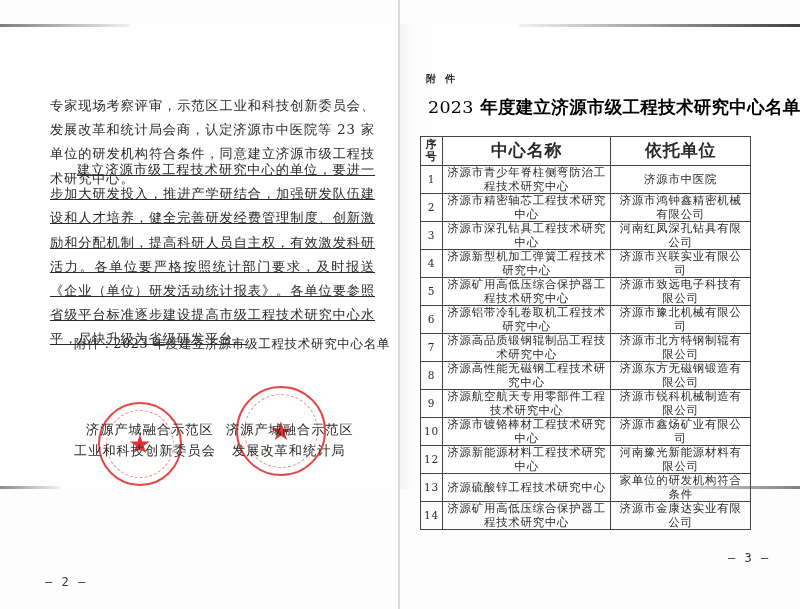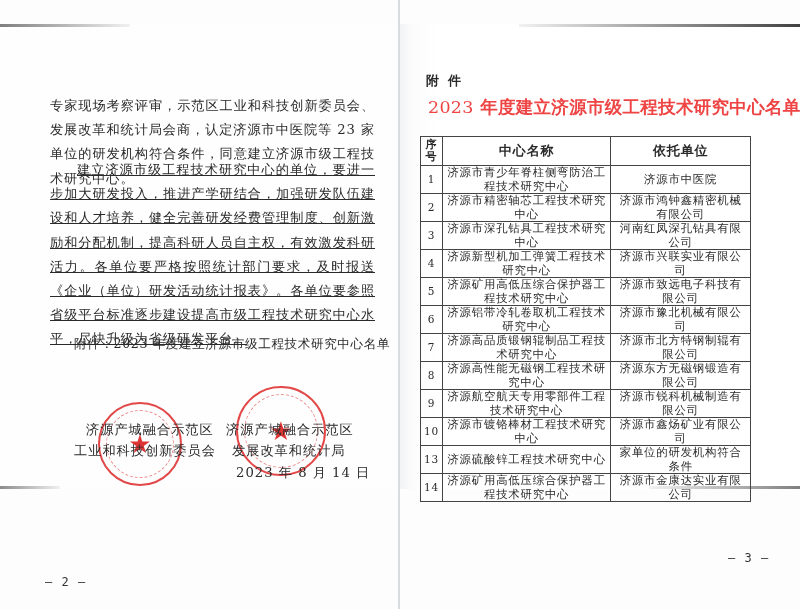--- a/index.html
+++ b/index.html
@@ -28,27 +28,27 @@
   .sig-left-1 { left: 86px; top: 397px; }
   .sig-left-2 { left: 74px; top: 418px; }
   .sig-right-1 { left: 226px; top: 397px; }
   .sig-right-2 { left: 232px; top: 418px; }
   .sig-date { left: 236px; top: 440px; }
 
   .page-num { position: absolute; top: 551px; font-size: 12px; letter-spacing: 1px; font-family: "DejaVu Sans Mono", monospace; color: #333; }
   .page-num-left { left: 45px; }
   .page-num-right { left: 728px; }
 
-  .attach-label { position: absolute; left: 426px; top: 72px; font-size: 13px; font-weight: bold; letter-spacing: 9px; font-family: Liberation Serif, serif; }
-  .list-title { position: absolute; left: 428px; top: 95px; font-size: 17.5px; font-weight: bold; letter-spacing: 0.3px; white-space: nowrap; color: #ef4444; }
+  .attach-label { position: absolute; left: 426px; top: 72px; font-size: 10px; font-weight: bold; letter-spacing: 9px; font-family: Liberation Serif, serif; }
+  .list-title { position: absolute; left: 428px; top: 95px; font-size: 17.5px; font-weight: bold; letter-spacing: 0.3px; white-space: nowrap; color: #000000; }
   .list-title .yr { font-weight: normal; }
 
   table.centers { position: absolute; left: 420px; top: 136px; width: 331px; border-collapse: collapse; font-size: 11.4px; letter-spacing: 0.8px; padding-left: 12px; }
   table.centers th, table.centers td { border: 1px solid #444; text-align: center; vertical-align: middle; padding: 0 3px; line-height: 13.5px; }
-  table.centers th { height: 29px; font-family: "DejaVu Sans", sans-serif; font-weight: bold; font-size: 13px; }
+  table.centers th { height: 29px; font-family: "DejaVu Sans", sans-serif; font-weight: bold; font-size: 17px; }
   table.centers th.seq { line-height: 12px; font-size: 11px; }
   table.centers td { height: 27.3px; }
   col.c-seq { width: 20px; } col.c-name { width: 170px; } col.c-unit { width: 141px; }
   td.seq { font-size: 10.5px; padding: 0; }
 </style>
 </head>
 <body>
 
 <div class="page page-left">
   <div class="scan-edge-top" style="left:0;width:130px;"></div>
@@ -62,21 +62,20 @@
     <span class="star">★</span>
   </div>
   <div class="stamp stamp-right">
     <span class="star">★</span>
   </div>
 
   <div class="sig sig-left-1">济源产城融合示范区</div>
   <div class="sig sig-left-2">工业和科技创新委员会</div>
   <div class="sig sig-right-1">济源产城融合示范区</div>
   <div class="sig sig-right-2">发展改革和统计局</div>
-  <div class="sig sig-date">2023 年 8 月 14 日</div>
 
   <div class="page-num page-num-left">— 2 —</div>
   <div class="scan-edge-bottom" style="left:0;width:60px;"></div>
 </div>
 
 <div class="page page-right">
   <div class="scan-edge-top" style="left:120px;width:281px;background:linear-gradient(90deg, rgba(0,0,0,0.05), rgba(0,0,0,0.75));"></div>
   <div class="scan-edge-bottom" style="left:250px;width:151px;background:linear-gradient(90deg, rgba(0,0,0,0.05), rgba(0,0,0,0.5));"></div>
 </div>
 
@@ -145,20 +144,25 @@
         <td class="seq">9</td>
         <td>济源航空航天专用零部件工程技术研究中心</td>
         <td>济源市锐科机械制造有限公司</td>
       </tr>
     <tr>
         <td class="seq">10</td>
         <td>济源市镀铬棒材工程技术研究中心</td>
         <td>济源市鑫炀矿业有限公司</td>
       </tr>
     <tr>
+        <td class="seq">12</td>
+        <td>济源新能源材料工程技术研究中心</td>
+        <td>河南豫光新能源材料有限公司</td>
+      </tr>
+    <tr>
         <td class="seq">13</td>
         <td>济源硫酸锌工程技术研究中心</td>
         <td>家单位的研发机构符合条件</td>
       </tr>
     <tr>
         <td class="seq">14</td>
         <td>济源矿用高低压综合保护器工程技术研究中心</td>
         <td>济源市金康达实业有限公司</td>
       </tr>
   </tbody>

